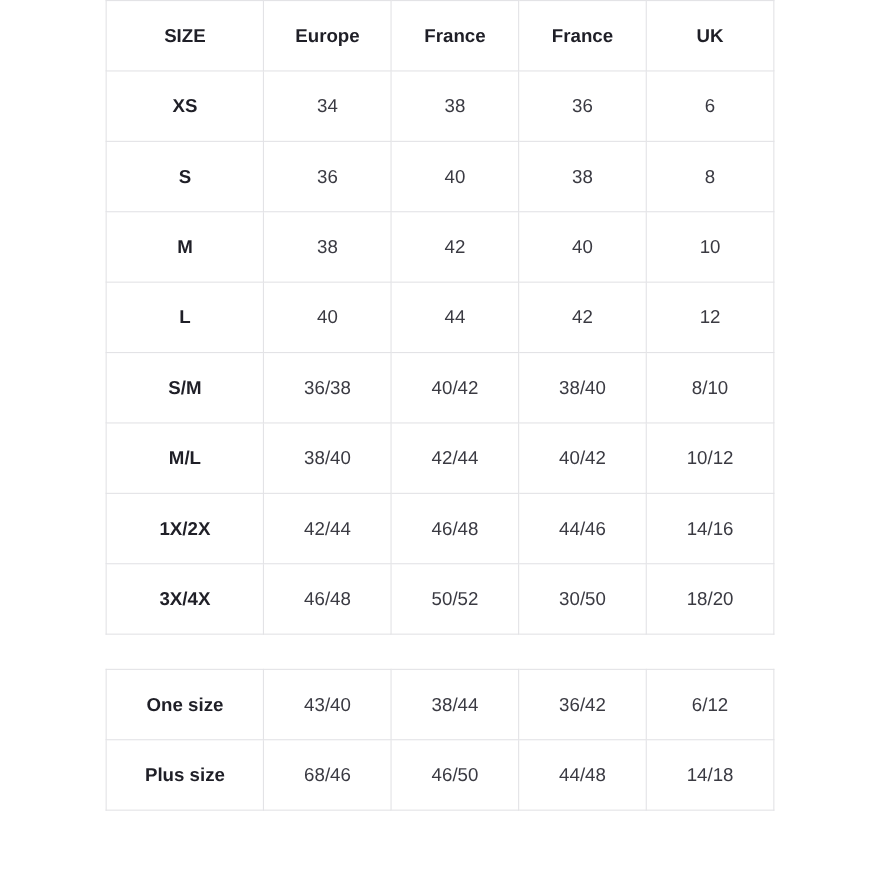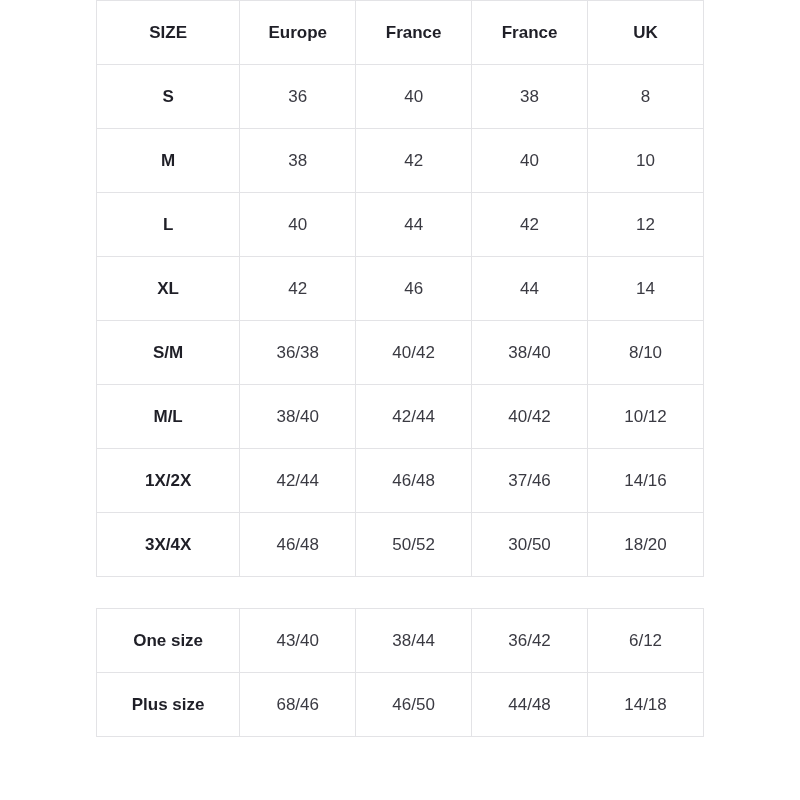--- a/index.html
+++ b/index.html
@@ -73,20 +73,27 @@
       <tr>
         <th>SIZE</th>
         <th>Europe</th>
         <th>France</th>
         <th>France</th>
         <th>UK</th>
       </tr>
     </thead>
     <tbody>
       <tr>
+        <td class="rowhead">XS</td>
+        <td>34</td>
+        <td>38</td>
+        <td>36</td>
+        <td>6</td>
+      </tr>
+      <tr>
         <td class="rowhead">S</td>
         <td>36</td>
         <td>40</td>
         <td>38</td>
         <td>8</td>
       </tr>
       <tr>
         <td class="rowhead">M</td>
         <td>38</td>
         <td>42</td>
@@ -94,45 +101,38 @@
         <td>10</td>
       </tr>
       <tr>
         <td class="rowhead">L</td>
         <td>40</td>
         <td>44</td>
         <td>42</td>
         <td>12</td>
       </tr>
       <tr>
-        <td class="rowhead">XL</td>
-        <td>42</td>
-        <td>46</td>
-        <td>44</td>
-        <td>14</td>
-      </tr>
-      <tr>
         <td class="rowhead">S/M</td>
         <td>36/38</td>
         <td>40/42</td>
         <td>38/40</td>
         <td>8/10</td>
       </tr>
       <tr>
         <td class="rowhead">M/L</td>
         <td>38/40</td>
         <td>42/44</td>
         <td>40/42</td>
         <td>10/12</td>
       </tr>
       <tr>
         <td class="rowhead">1X/2X</td>
         <td>42/44</td>
         <td>46/48</td>
-        <td>37/46</td>
+        <td>44/46</td>
         <td>14/16</td>
       </tr>
       <tr>
         <td class="rowhead">3X/4X</td>
         <td>46/48</td>
         <td>50/52</td>
         <td>30/50</td>
         <td>18/20</td>
       </tr>
     </tbody>

